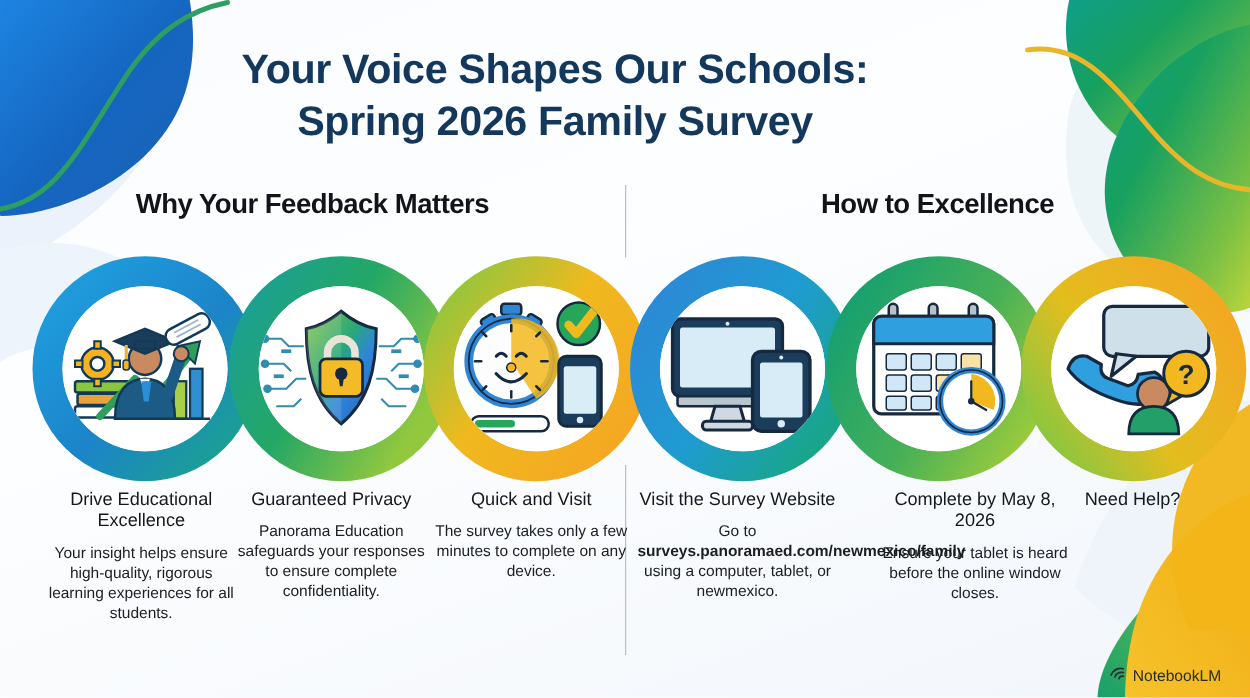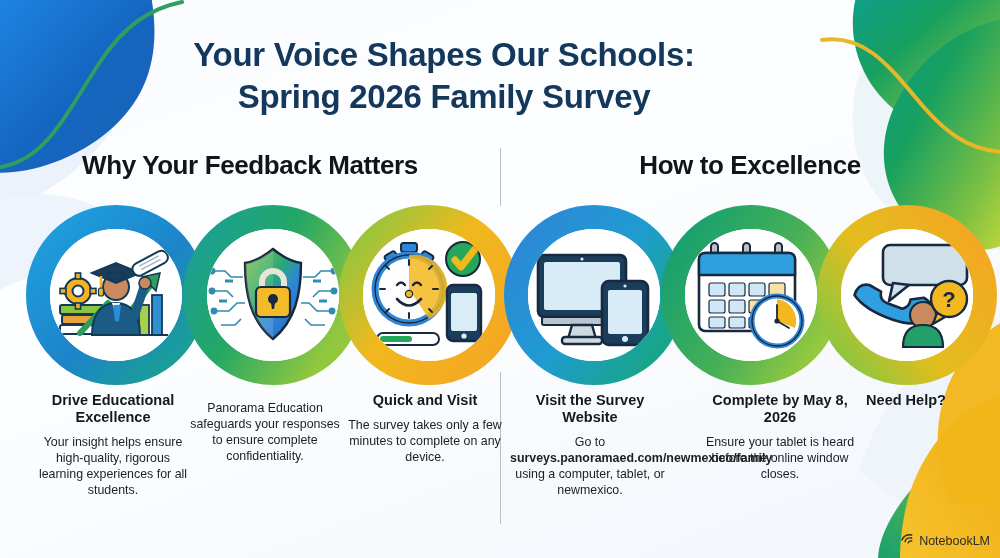--- a/index.html
+++ b/index.html
@@ -18,46 +18,46 @@
 
   
   .title-wrap{position:absolute;top:34px;left:0;width:888px;text-align:center;z-index:5;}
   .title-line{
     font-size:33px;font-weight:bold;color:#14385c;letter-spacing:-0.3px;
     line-height:1.27;
   }
 
   
   .sec-heads{position:absolute;top:150px;left:0;width:1000px;z-index:5;}
-  .sec-head{position:absolute;font-size:26px;font-weight:bold;color:#111418;
+  .sec-head{position:absolute;font-size:22px;font-weight:bold;color:#111418;
     letter-spacing:-0.4px;text-align:center;}
   #sec-left{left:20px;width:460px;}
   #sec-right{left:520px;width:460px;}
 
   
   .divider{position:absolute;left:500px;width:1px;background:#b9c0c8;z-index:4;}
   #div-top{top:148px;height:58px;}
   #div-bottom{top:372px;height:152px;}
 
   
   .circles{position:absolute;top:204px;left:0;width:1000px;height:182px;z-index:3;}
   .ring{position:absolute;width:182px;height:182px;border-radius:50%;}
   .ring .inner{position:absolute;top:25px;left:25px;width:132px;height:132px;
     border-radius:50%;background:#ffffff;overflow:hidden;}
   .ring .inner svg{display:block;}
 
   
   .cards{position:absolute;top:392px;left:0;width:1000px;z-index:5;}
   .card{position:absolute;width:160px;text-align:center;}
-  .card-title{font-size:14.5px;font-weight:bold;color:#15181c;line-height:1.18;}
+  .card-title{font-size:14.5px;font-weight:normal;color:#15181c;line-height:1.18;}
   .card-body{margin-top:9px;font-size:12.4px;color:#1b1e22;line-height:1.28;}
   .card-body b{font-weight:bold;}
 
   
-  .wm{position:absolute;right:10px;bottom:8px;display:flex;align-items:center;
+  .wm{position:absolute;right:23px;bottom:8px;display:flex;align-items:center;
     gap:5px;z-index:9;color:#2b2b2b;font-size:12.5px;font-weight:500;}
 </style>
 </head>
 <body>
 
 <div id="poster">
 
   <div class="bg">
     <svg width="1000" height="558" viewBox="0 0 1000 558">
       <defs>
@@ -375,20 +375,21 @@
   </div>
 
   <div class="cards">
 
     <div class="card" style="left:33px;">
       <div class="card-title">Drive Educational Excellence</div>
       <div class="card-body">Your insight helps ensure high-quality, rigorous learning experiences for all students.</div>
     </div>
 
     <div class="card" style="left:185px;">
+      <div class="card-title">Guaranteed Privacy</div>
       <div class="card-body">Panorama Education safeguards your responses to ensure complete confidentiality.</div>
     </div>
 
     <div class="card" style="left:345px;">
       <div class="card-title">Quick and Visit</div>
       <div class="card-body">The survey takes only a few minutes to complete on any device.</div>
     </div>
 
     <div class="card" style="left:510px;">
       <div class="card-title">Visit the Survey Website</div>

